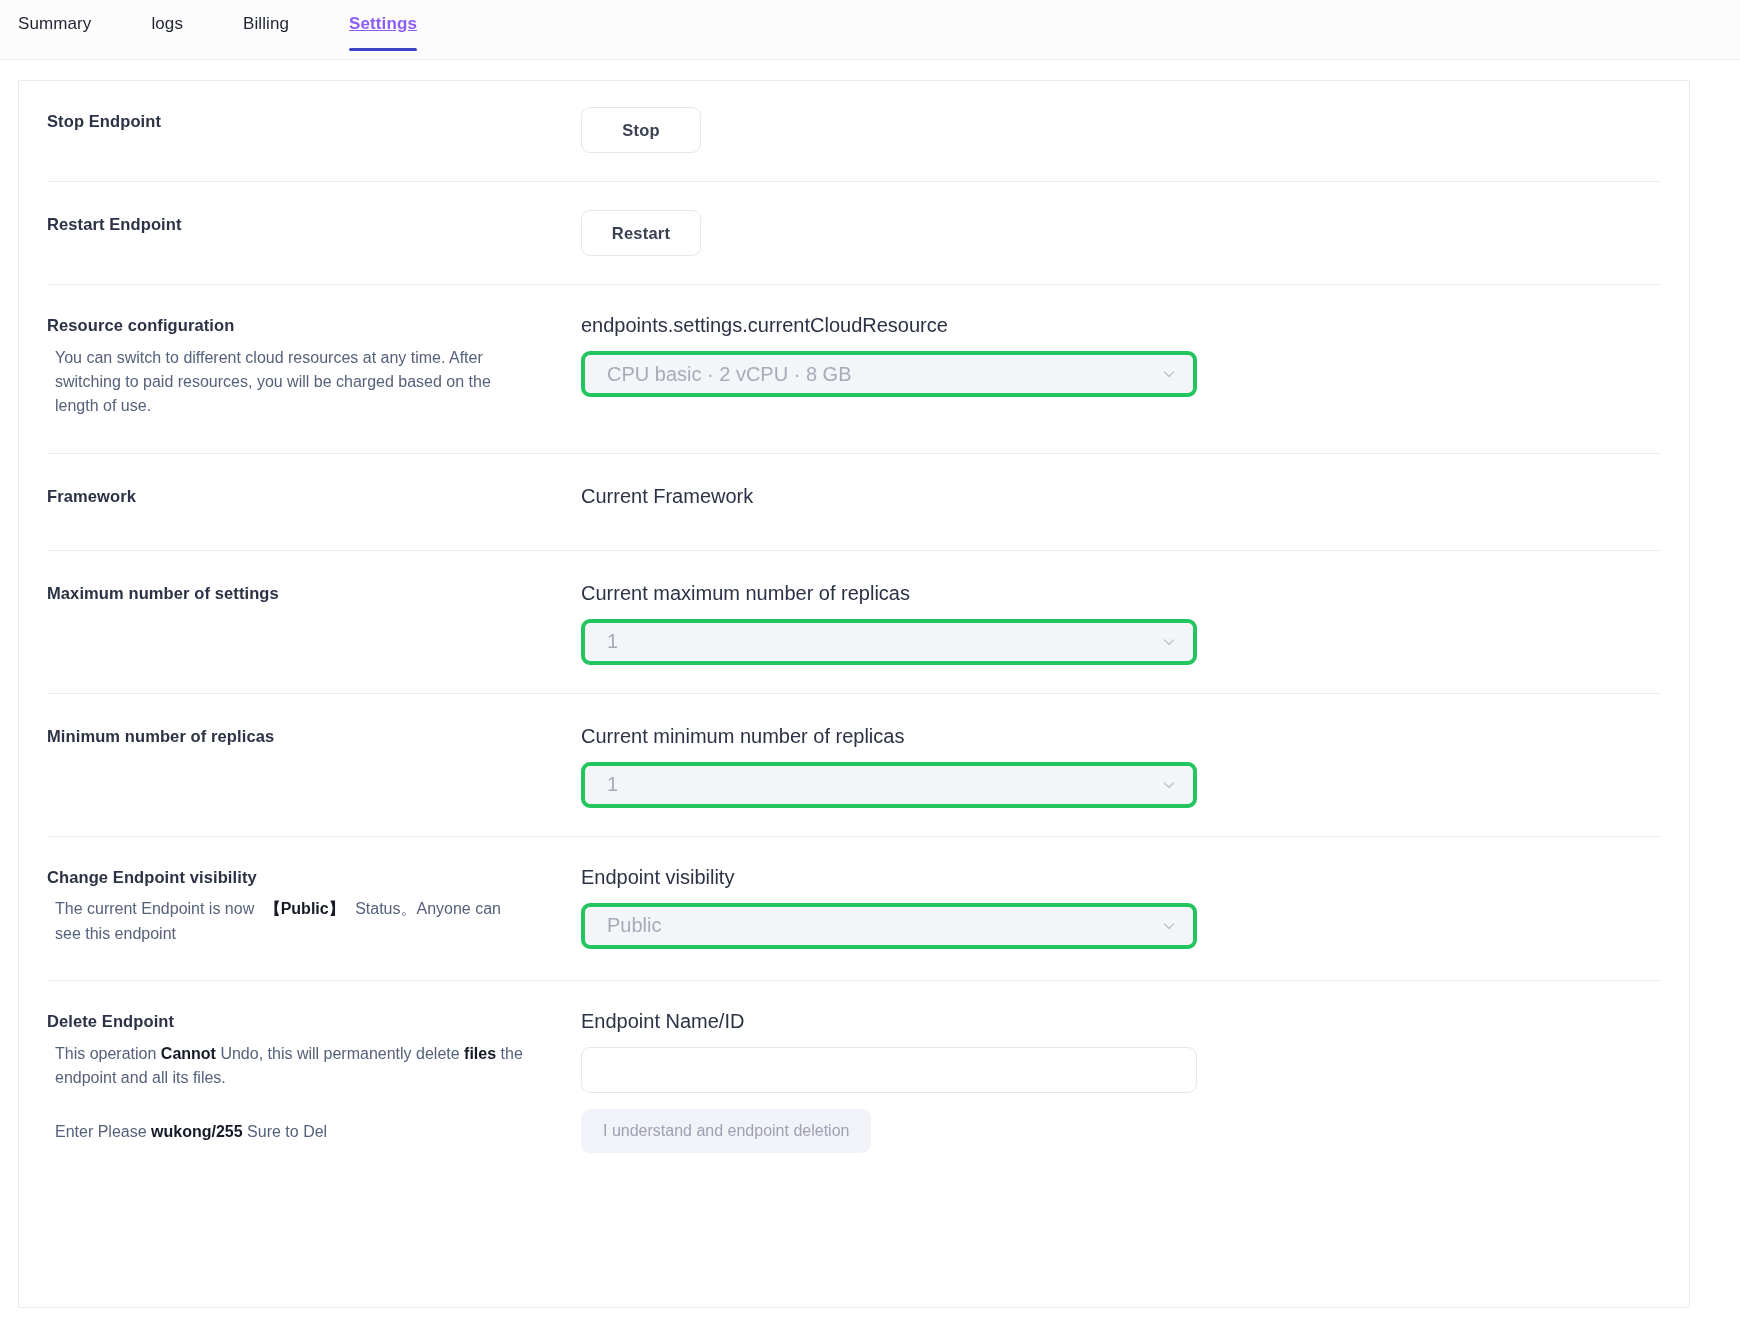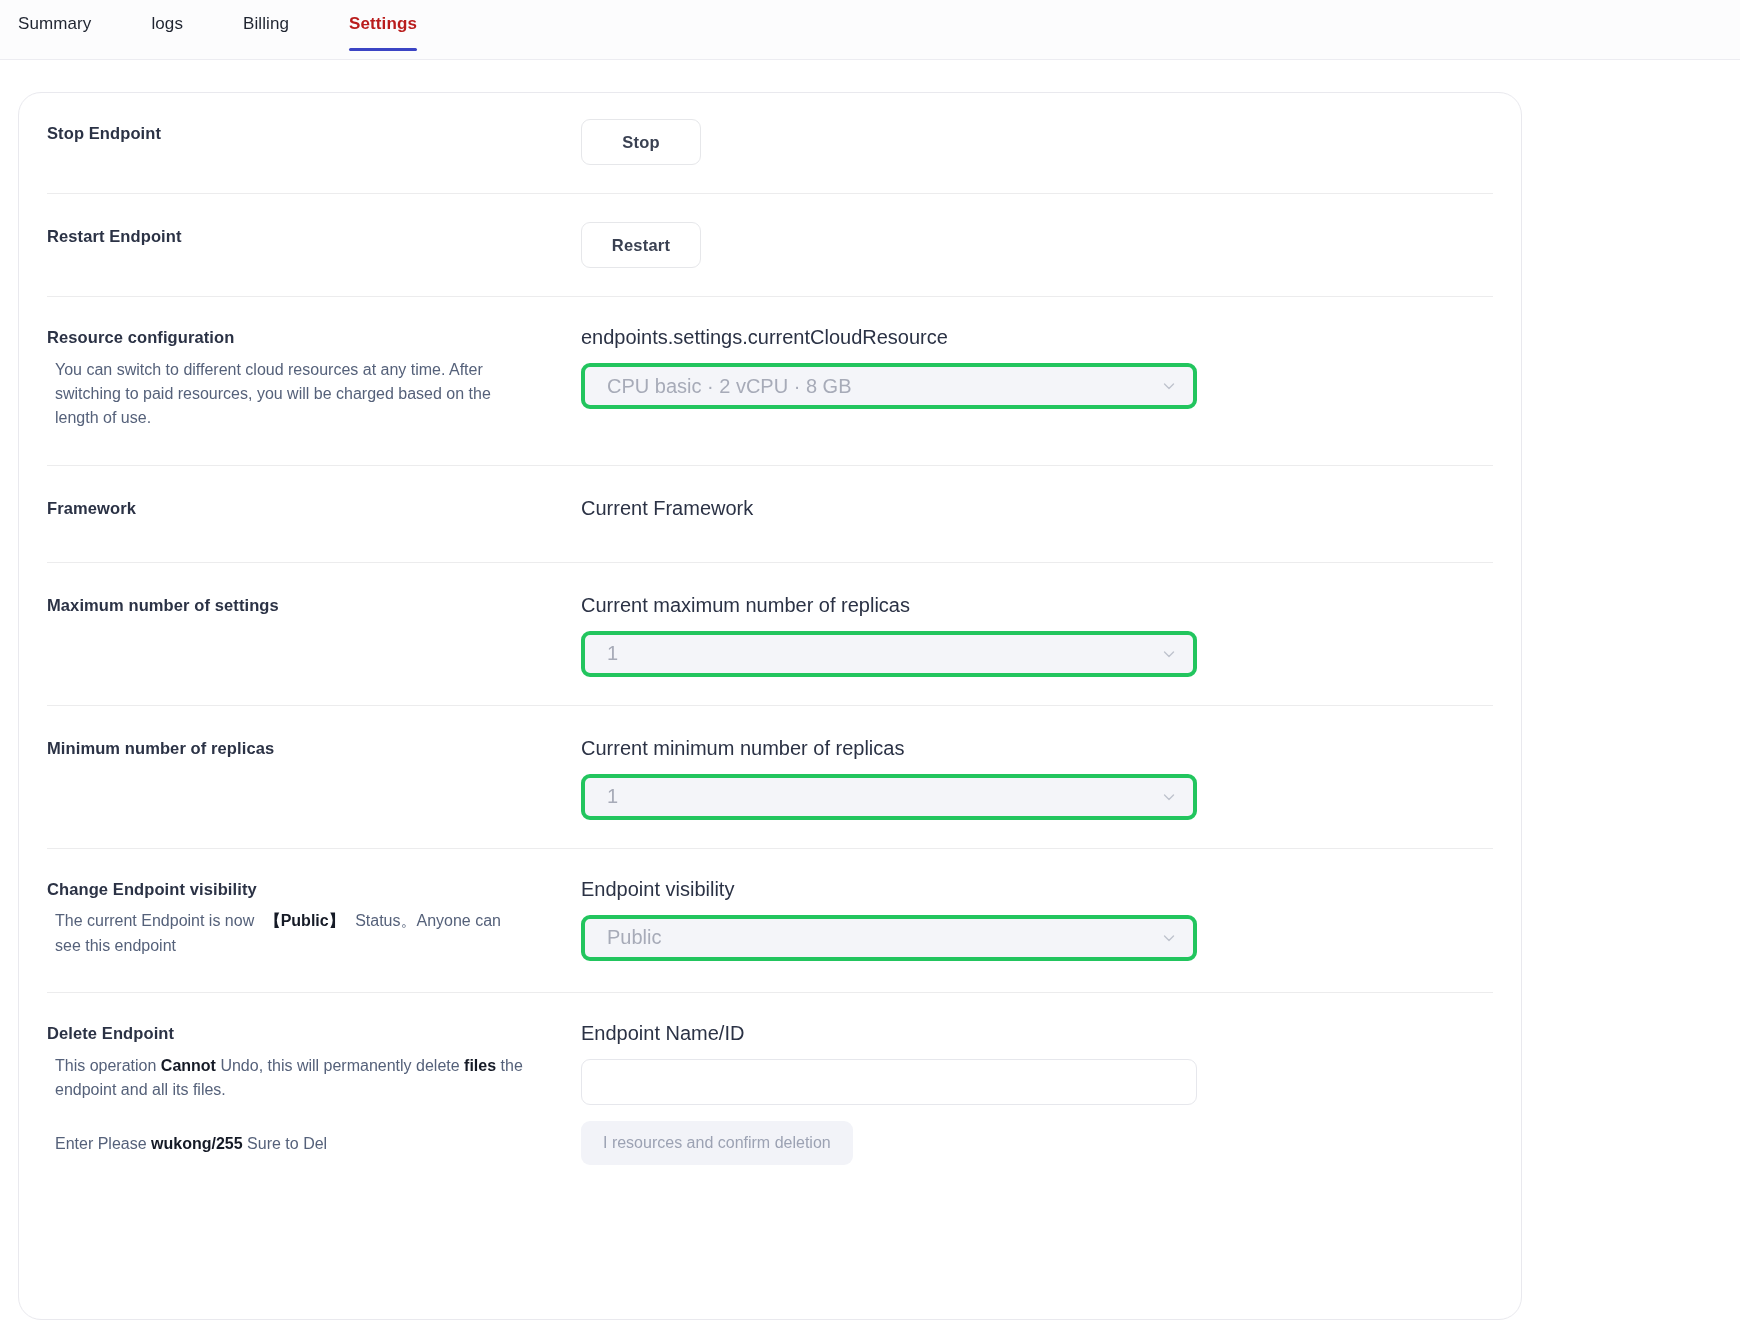--- a/index.html
+++ b/index.html
@@ -23,39 +23,39 @@
   }
   .tab {
     position: relative;
     font-size: 17px;
     color: #1f2430;
     padding: 14px 0 16px 0;
     margin-right: 60px;
     cursor: pointer;
     letter-spacing: 0.1px;
   }
-  .tab.active { color: #b91c1c; font-weight: 700; }
+  .tab.active { color: #8b5cf6; font-weight: 700; text-decoration: underline; }
   .tab.active::after {
     content: "";
     position: absolute;
     left: 0; right: 0; bottom: -1px;
     height: 3px;
     background: #3b44c4;
     border-radius: 2px;
   }
 
   
   .card {
     position: absolute;
-    left: 18px; top: 92px;
-    width: 1504px;
+    left: 18px; top: 80px;
+    width: 1672px;
     height: 1228px;
     background: #ffffff;
     border: 1px solid #e9e9ee;
-    border-radius: 23px;
+    border-radius: 2px;
     overflow: hidden;
   }
 
   .row {
     display: flex;
     align-items: flex-start;
     padding: 0 28px 0 28px;
   }
   .row-inner {
     display: flex;
@@ -322,18 +322,18 @@
         <div class="sec-desc">
           <span>Enter Please</span>
           <b>wukong/255</b>
           <span>Sure to Del</span>
         </div>
       </div>
       <div class="right">
         <div class="field-label">Endpoint Name/ID</div>
         <input class="text-input" type="text" placeholder="" style="">
         <div style="height:16px;"></div>
-        <button class="danger-btn">I resources and confirm deletion</button>
+        <button class="danger-btn">I understand and endpoint deletion</button>
       </div>
     </div>
   </div>
 
 </div>
 
 </body></html>

